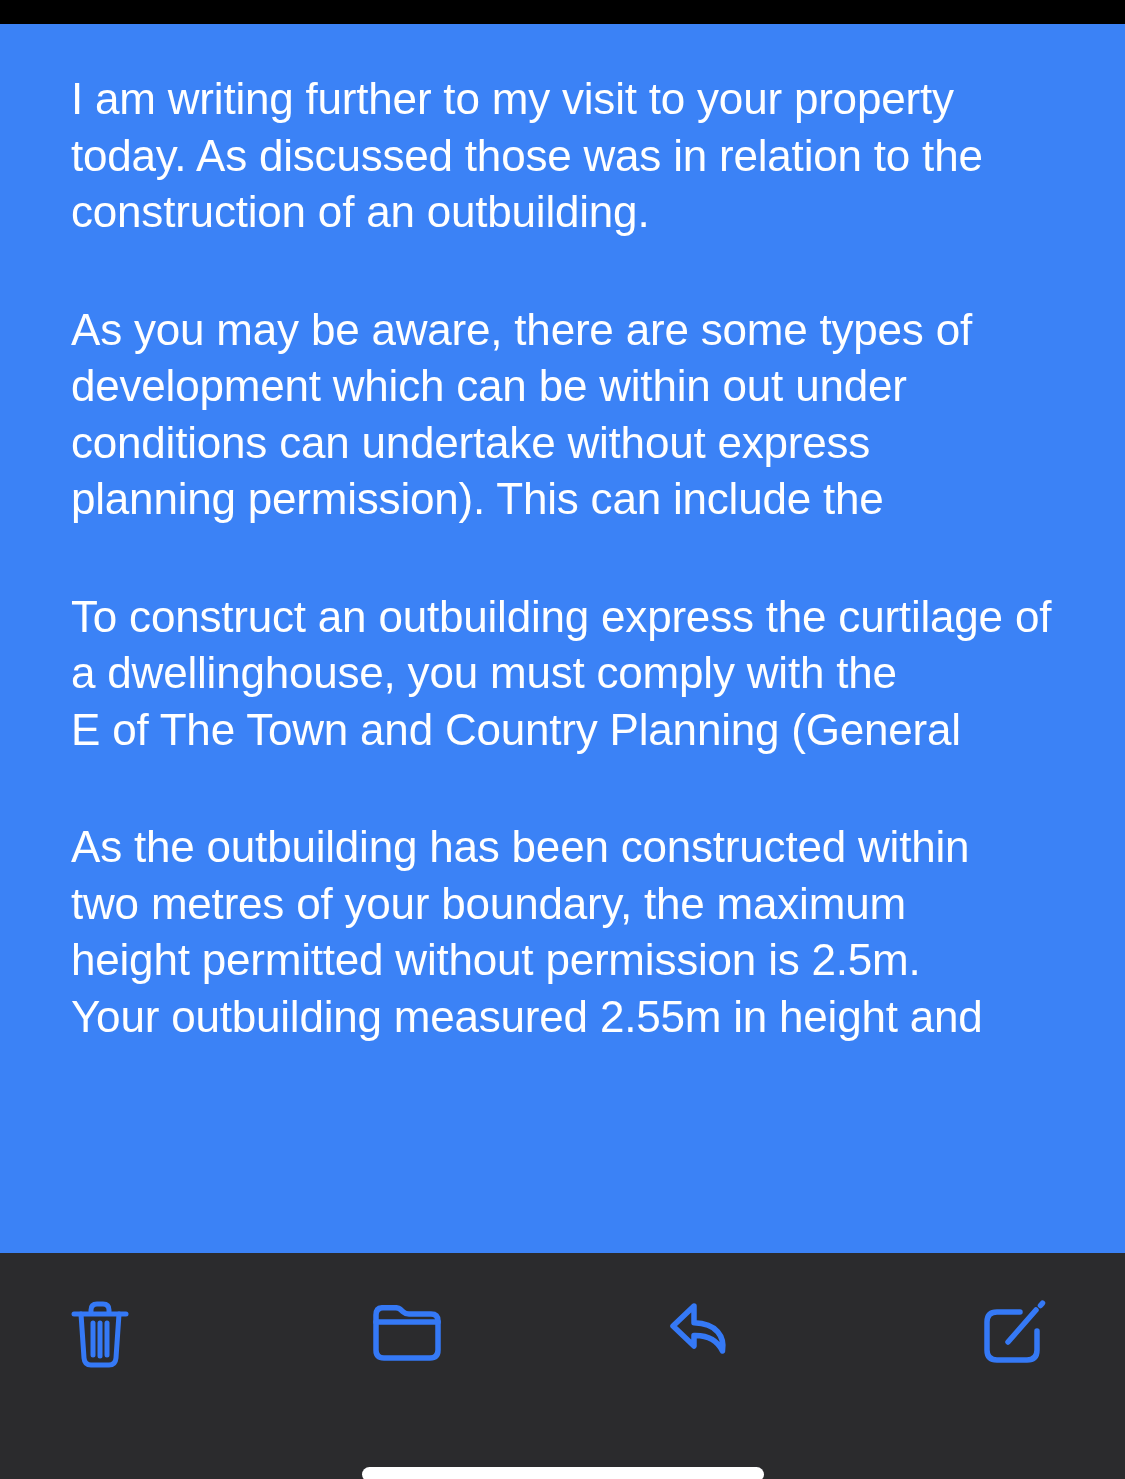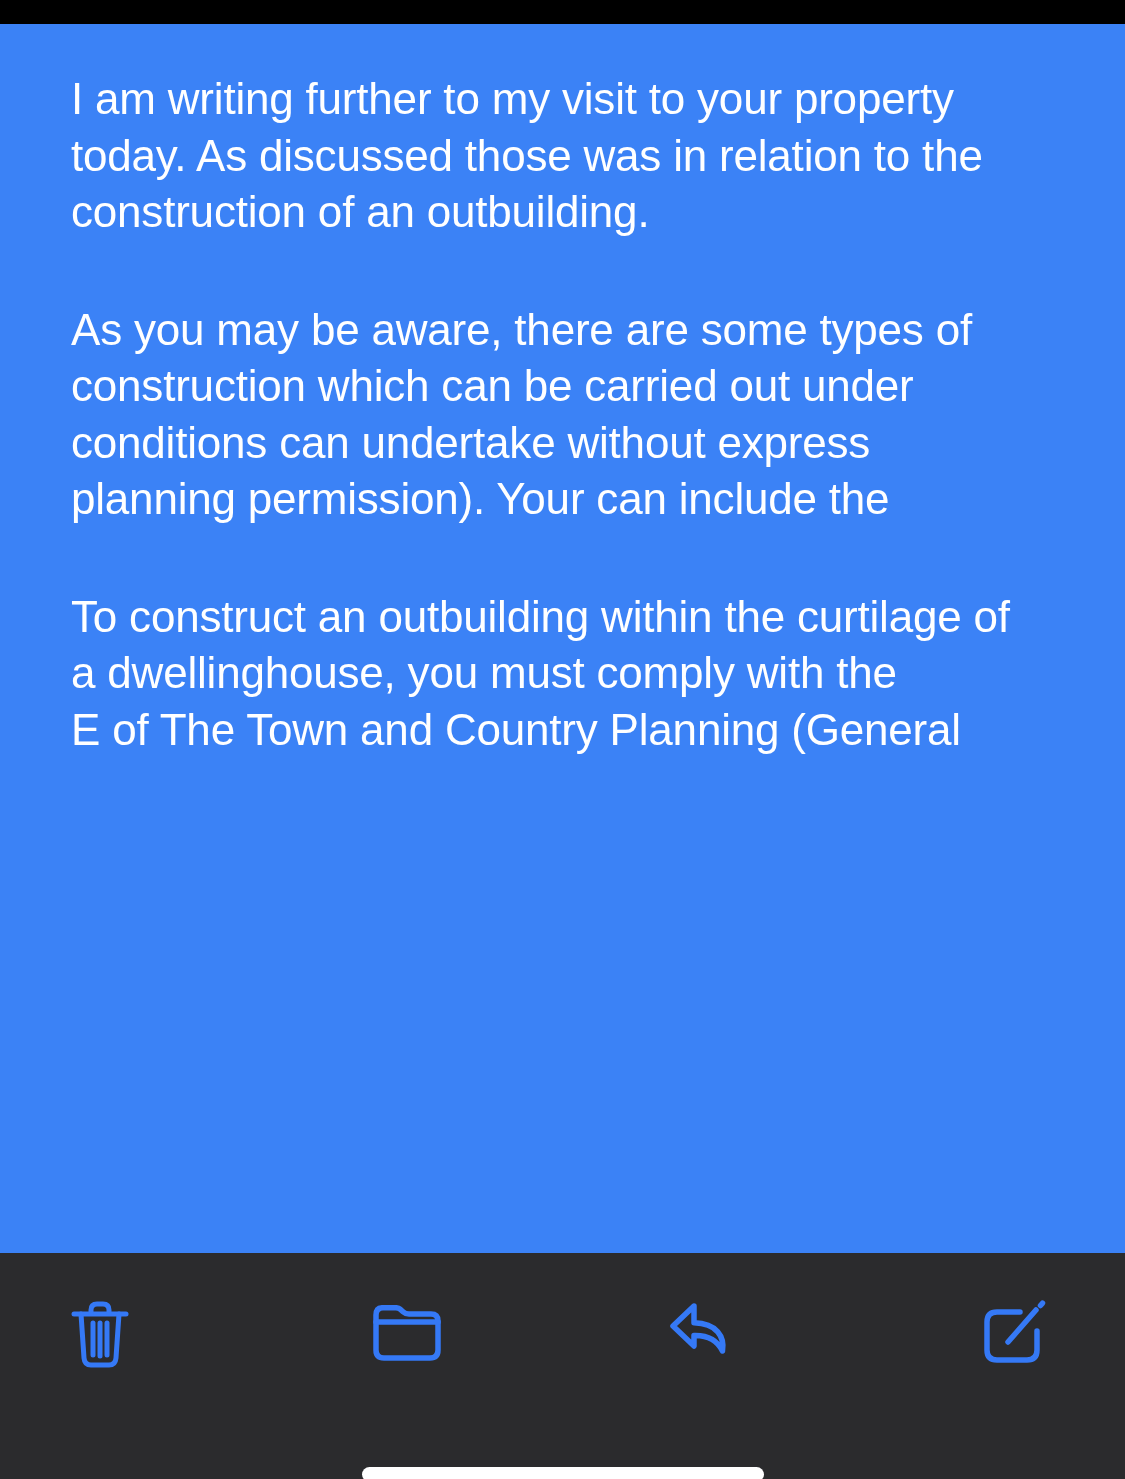--- a/index.html
+++ b/index.html
@@ -68,31 +68,37 @@
   <div class="content">
 
     <div class="paragraph">
       <div class="msg-line">I am writing further to my visit to your property</div>
       <div class="msg-line">today. As discussed those was in relation to the</div>
       <div class="msg-line">construction of an outbuilding.</div>
     </div>
 
     <div class="paragraph">
       <div class="msg-line">As you may be aware, there are some types of</div>
-      <div class="msg-line">construction which can be carried out under</div>
+      <div class="msg-line">development which can be within out under</div>
       <div class="msg-line">conditions can undertake without express</div>
-      <div class="msg-line">planning permission). Your can include the</div>
+      <div class="msg-line">planning permission). This can include the</div>
     </div>
 
     <div class="paragraph">
-      <div class="msg-line">To construct an outbuilding within the curtilage of</div>
+      <div class="msg-line">To construct an outbuilding express the curtilage of</div>
       <div class="msg-line">a dwellinghouse, you must comply with the</div>
       <div class="msg-line">E of The Town and Country Planning (General</div>
     </div>
 
+    <div class="paragraph">
+      <div class="msg-line">As the outbuilding has been constructed within</div>
+      <div class="msg-line">two metres of your boundary, the maximum</div>
+      <div class="msg-line">height permitted without permission is 2.5m.</div>
+      <div class="msg-line">Your outbuilding measured 2.55m in height and</div>
+    </div>
 
   </div>
 
   <div class="toolbar">
 
     <button class="tb-btn btn-trash">
       <span>
         <svg width="58" height="70" viewBox="0 0 58 70" fill="none" stroke="#3579f6" stroke-width="5" stroke-linecap="round" stroke-linejoin="round">
           <path d="M3 15 H55"></path>
           <path d="M20 14 V11 Q20 5 26 5 H32 Q38 5 38 11 V14"></path>

